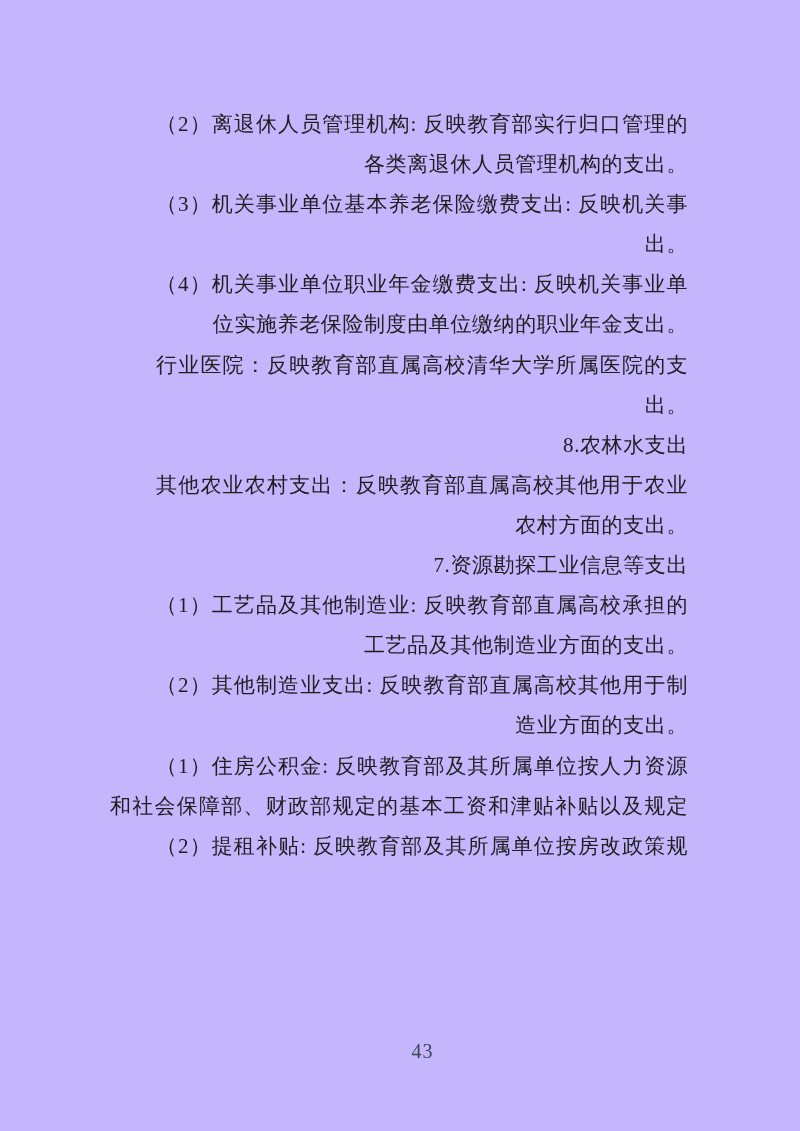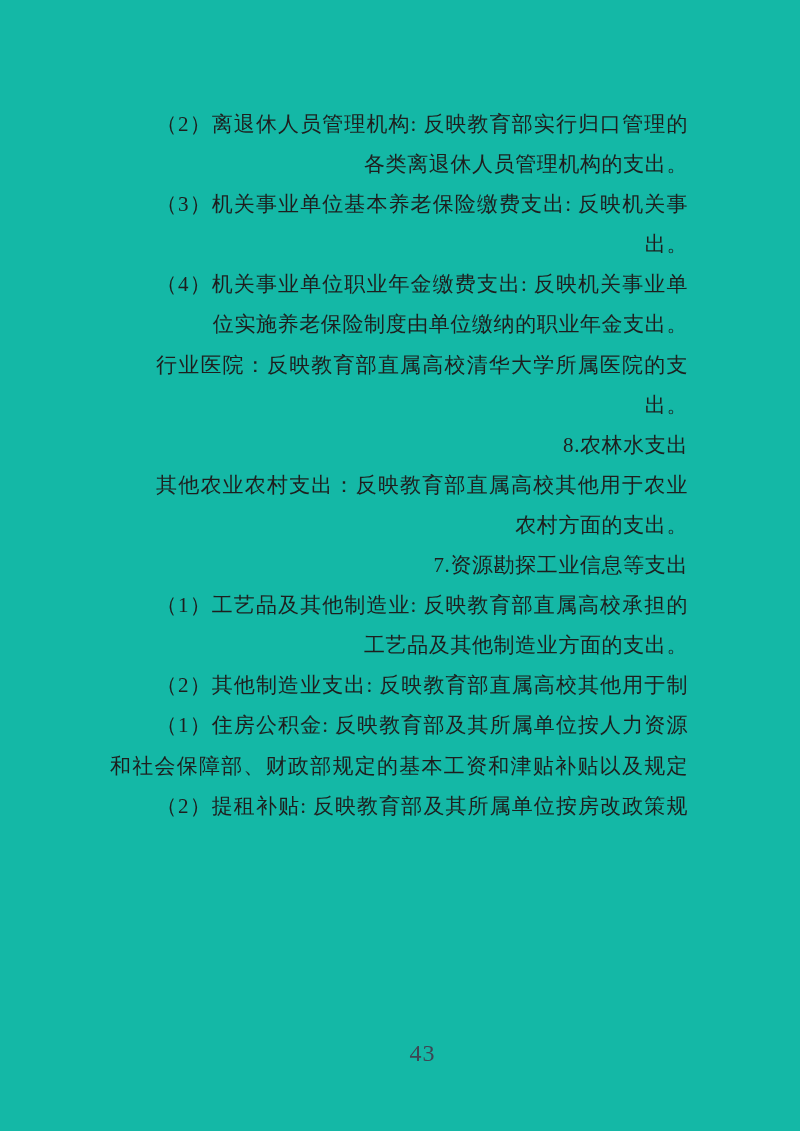--- a/index.html
+++ b/index.html
@@ -4,21 +4,21 @@
 <style>
   html, body {
     margin: 0;
     padding: 0;
     background: #ffffff;
   }
   .page {
     position: relative;
     width: 800px;
     height: 1131px;
-    background: #14b8a6;
+    background: #c4b5fd;
     overflow: hidden;
     font-family: "Liberation Serif", "DejaVu Serif", serif;
     color: #1e1e1e;
   }
   .text-block {
     position: absolute;
     left: 110px;
     top: 104px;
     width: 578px;
   }
@@ -43,21 +43,21 @@
     text-align-last: justify;
   }
   .page-footer {
     position: absolute;
     top: 1040px;
     left: 0;
     width: 845px; 
     text-align: center;
   }
   .page-number {
-    font-size: 24px;
+    font-size: 20px;
     letter-spacing: 1px;
     color: #3d4654;
     font-family: "Liberation Serif", "DejaVu Serif", serif;
   }
 </style>
 </head>
 <body>
 
 <div class="page">
 
@@ -80,20 +80,21 @@
 
     <p class="line indent j">其他农业农村支出：反映教育部直属高校其他用于农业</p>
     <p class="line">农村方面的支出。</p>
 
     <p class="line indent">7.资源勘探工业信息等支出</p>
 
     <p class="line indent j">（1）工艺品及其他制造业: 反映教育部直属高校承担的</p>
     <p class="line">工艺品及其他制造业方面的支出。</p>
 
     <p class="line indent j">（2）其他制造业支出: 反映教育部直属高校其他用于制</p>
+    <p class="line">造业方面的支出。</p>
 
 
     <p class="line indent j">（1）住房公积金: 反映教育部及其所属单位按人力资源</p>
     <p class="line j">和社会保障部、财政部规定的基本工资和津贴补贴以及规定</p>
 
     <p class="line indent j">（2）提租补贴: 反映教育部及其所属单位按房改政策规</p>
   </main>
 
   <footer class="page-footer">
     <span class="page-number">43</span>

